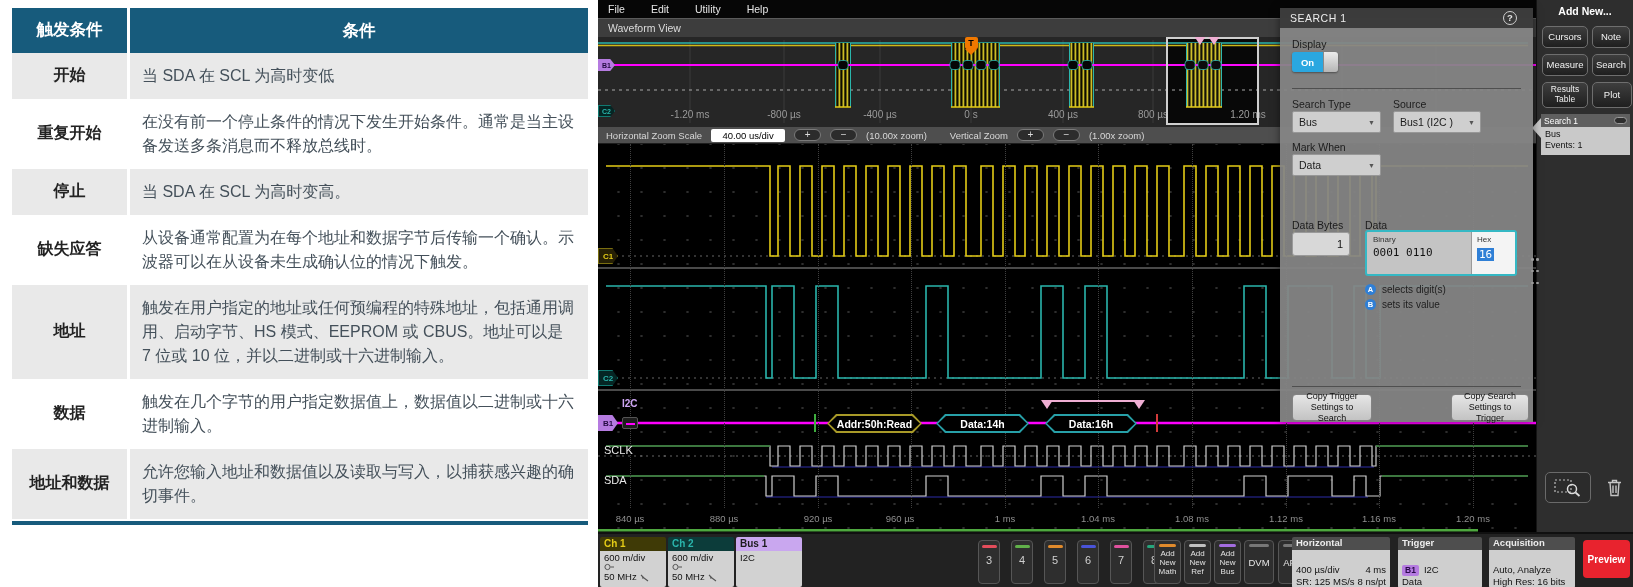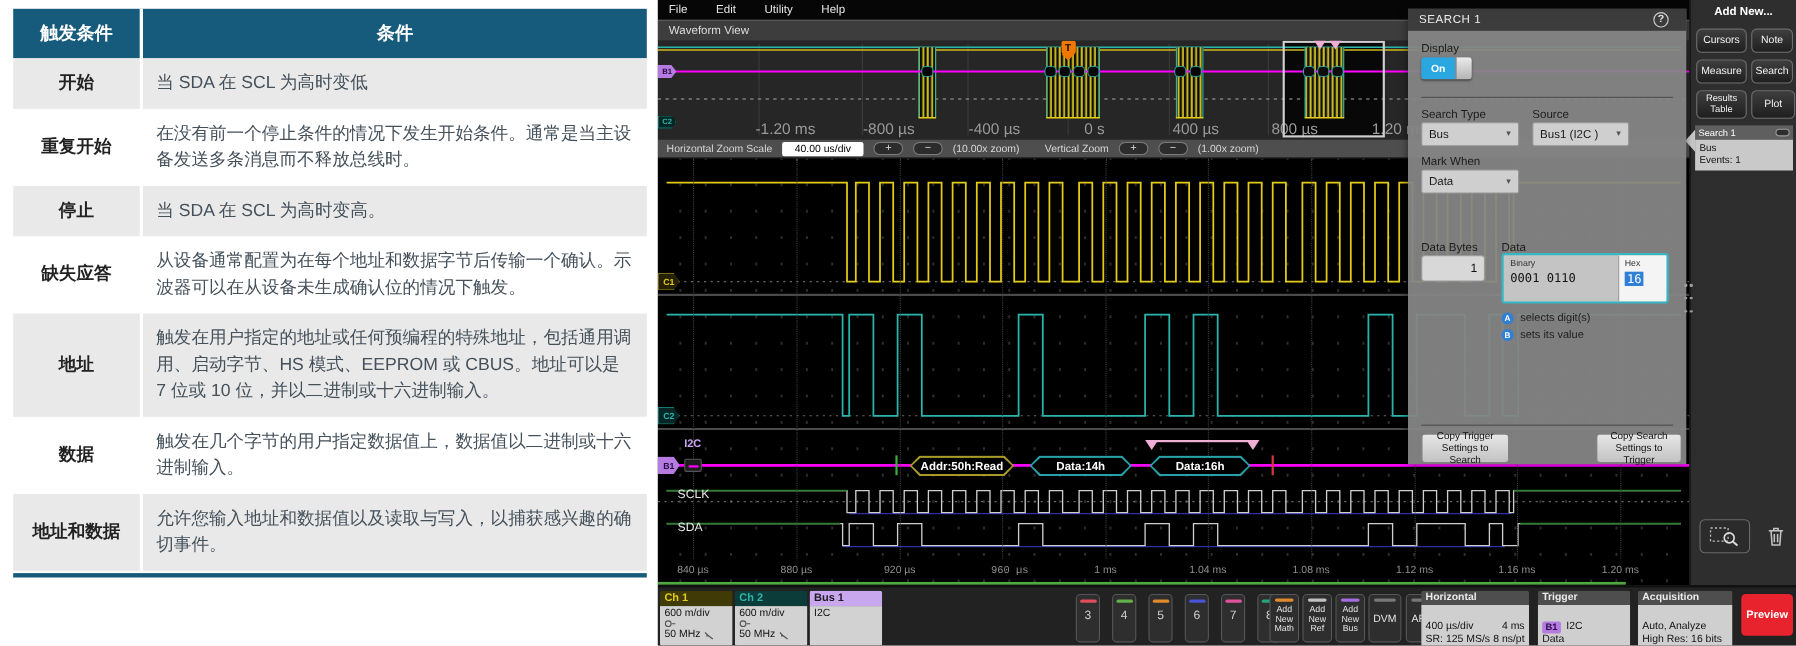--- a/index.html
+++ b/index.html
@@ -21,21 +21,21 @@
 
   
   .scope { position:absolute; left:598px; top:0; width:1035px; height:587px; background:#282828; overflow:hidden; }
   .menubar { position:absolute; left:0; top:0; width:938px; height:18px; background:#060606; display:flex; align-items:center; gap:26px; padding-left:10px; }
   .menubar span { font-size:10.5px; color:#e6e6e6; }
   .wv-tab { position:absolute; left:0; top:18px; width:938px; height:19px; background:#3d3d3d; border-top:1px solid #5a5a5a; display:flex; align-items:center; padding-left:10px; }
   .wv-tab span { font-size:10.5px; color:#dcdcdc; }
 
   
   .overview { position:absolute; left:0; top:37px; width:938px; height:90px; background:#262626; overflow:hidden; }
-  .ovlab { position:absolute; top:72px; transform:translateX(-50%); font-size:14px; color:#9a9a9a; white-space:nowrap;margin-left:24px; }
+  .ovlab { position:absolute; top:72px; transform:translateX(-50%); font-size:10px; color:#9a9a9a; white-space:nowrap; }
   .zoombox { position:absolute; left:568px; top:0; width:93px; height:88px; border:2px solid #cfcfcf; background:rgba(255,255,255,0.03); z-index:2; }
   .trig { position:absolute; top:0; width:16px; text-align:center; z-index:3; }
   .trig-box { width:13px; height:12px; margin:0 auto; background:#f07800; color:#000; font-size:9px; font-weight:bold; line-height:12px; border-radius:2px; }
   .trig-tri { width:0; height:0; margin:0 auto; border-left:6px solid transparent; border-right:6px solid transparent; border-top:6px solid #f07800; }
   .pinkmark { position:absolute; top:-1px; width:0; height:0; border-left:6px solid transparent; border-right:6px solid transparent; border-top:9px solid #efaed3; z-index:3; }
 
   .pent { position:absolute; clip-path:polygon(0 0,72% 0,100% 50%,72% 100%,0 100%); display:flex; align-items:center; justify-content:center; font-weight:bold; }
   .pent.sm { width:17px; height:12px; font-size:7px; }
   .pent.md { width:20px; height:16px; font-size:8px; }
   .pent.c1 { background:#262005; color:#e3cb16; box-shadow:inset 0 0 0 1px #7a6e10; }
@@ -46,21 +46,21 @@
   .zoombar { position:absolute; left:0; top:127px; width:938px; height:17px; background:#4e4e4e; display:flex; align-items:center; gap:9px; padding-left:8px; border-bottom:1px solid #1c1c1c; }
   .zoombar .zl { font-size:9.5px; color:#d8d8d8; }
   .zinput { width:74px; height:13px; background:#fff; color:#000; font-size:9.5px; display:flex; align-items:center; justify-content:center; border-radius:2px; }
   .zbtn { width:27px; height:12px; background:#2c2c2c; border:1px solid #7a7a7a; border-radius:6px; color:#ddd; font-size:10px; line-height:10px; text-align:center; }
 
   
   .mainplot { position:absolute; left:0; top:144px; width:938px; height:388px; background-color:#000;
               background-image:radial-gradient(#2e2e2e 1px, transparent 1.3px); background-size:23px 24px; background-position:9px 12px; overflow:hidden; }
   .vg { position:absolute; top:0; height:364px; width:0; border-left:1px dotted #3f3f3f; }
   .mxlab { position:absolute; top:369px; transform:translateX(-50%); font-size:9.5px; color:#8f8f8f; white-space:nowrap; }
-  .siglab { position:absolute; font-size:11px; color:#e8e8e8;margin-left:12px; }
+  .siglab { position:absolute; font-size:11px; color:#e8e8e8; }
   .i2clab { position:absolute; font-size:10px; font-weight:bold; color:#cfa7f5; }
   .decode { position:absolute; top:270px; height:19px; z-index:2; }
   .decode .shell { position:absolute; inset:0; clip-path:polygon(9px 0,calc(100% - 9px) 0,100% 50%,calc(100% - 9px) 100%,9px 100%,0 50%); }
   .decode .core { position:absolute; inset:2px; background:#000; clip-path:polygon(8px 0,calc(100% - 8px) 0,100% 50%,calc(100% - 8px) 100%,8px 100%,0 50%); }
   .decode .txt { position:absolute; inset:0; display:flex; align-items:center; justify-content:center; color:#fff; font-size:10.5px; font-weight:bold; }
   .bracket { position:absolute; top:256px; height:2px; background:#efaed3; z-index:2; }
   .bracket .tl,.bracket .tr { position:absolute; top:0; width:0; height:0; border-left:6px solid transparent; border-right:6px solid transparent; border-top:9px solid #efaed3; }
   .bracket .tl { left:-5px; } .bracket .tr { right:-5px; }
   .chiplet { position:absolute; width:16px; height:12px; background:#1d1d1d; border:1px solid #555; border-radius:2px; }
   .chiplet::after { content:""; position:absolute; left:3px; top:5px; width:9px; height:2px; background:#ff00ff; }
@@ -327,21 +327,21 @@
         <div class="tl"></div>
         <div class="tr"></div>
       </div>
 
       <div class="siglab" style="left:6px;top:300px">SCLK</div>
       <div class="siglab" style="left:6px;top:330px">SDA</div>
       <div id="mxlabels">
           <div class="mxlab" style="left: 32px;">840 µs</div>
           <div class="mxlab" style="left: 126px;">880 µs</div>
           <div class="mxlab" style="left: 220px;">920 µs</div>
-          <div class="mxlab" style="left: 320px; font-family: Liberation Mono, monospace;">960 µs</div>
+          <div class="mxlab" style="left: 302px;">960 µs</div>
           <div class="mxlab" style="left: 407px;">1 ms</div>
           <div class="mxlab" style="left: 500px;">1.04 ms</div>
           <div class="mxlab" style="left: 594px;">1.08 ms</div>
           <div class="mxlab" style="left: 688px;">1.12 ms</div>
           <div class="mxlab" style="left: 781px;">1.16 ms</div>
           <div class="mxlab" style="left: 875px;">1.20 ms</div>
         </div>
     </div>
 
     <div class="spanel">

